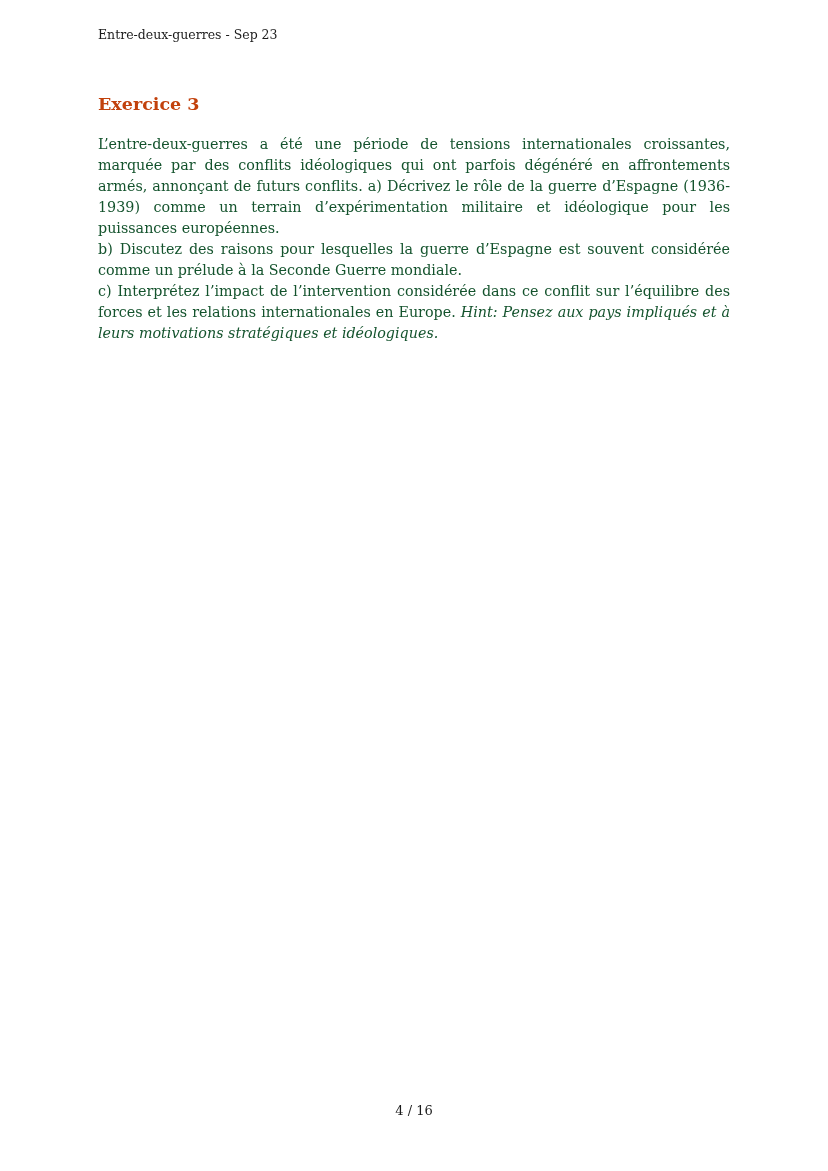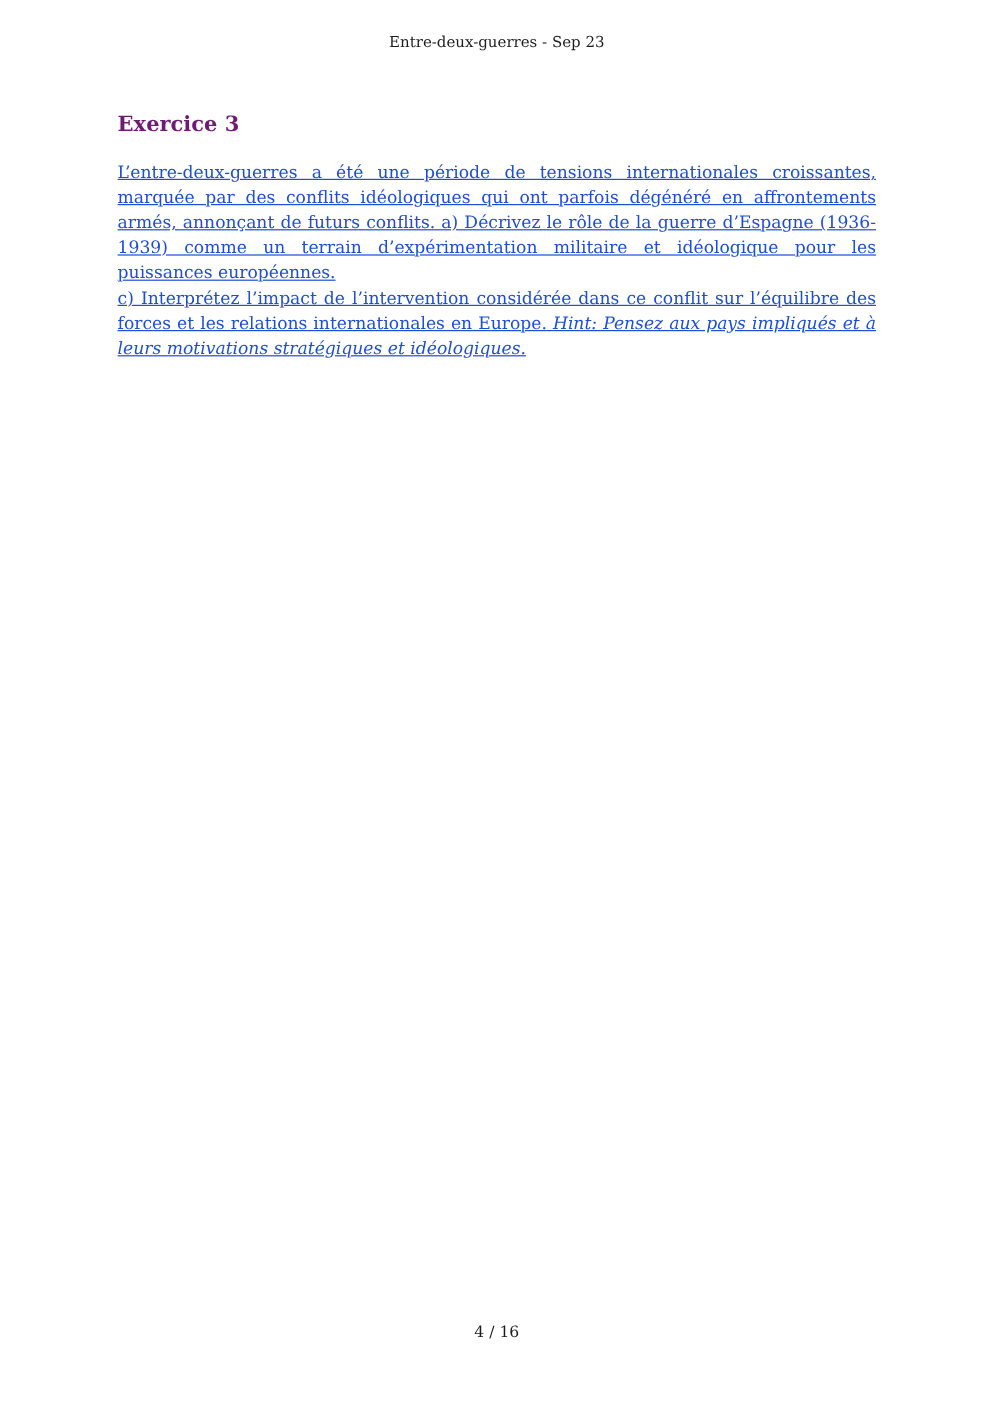--- a/index.html
+++ b/index.html
@@ -14,45 +14,44 @@
     background: #ffffff;
     color: #1c1c1c;
     font-family: "DejaVu Serif", "Liberation Serif", serif;
     overflow: hidden;
   }
   .running-header {
     position: absolute;
     top: 27px;
     left: 98px;
     right: 98px;
-    text-align: center;
+    text-align: left;
     font-size: 12.5px;
     line-height: 15px;
     color: #1c1c1c;
   }
   .content {
     position: absolute;
     top: 93px;
     left: 98px;
     width: 632px;
   }
   .exercise-title {
     font-size: 17.5px;
     font-weight: bold;
     margin: 0 0 19px 0;
     line-height: 22px;
-    color: #701a75;
+    color: #c2410c;
   }
   .body-text p {
     margin: 0;
     font-size: 14.3px;
     line-height: 21px;
     text-align: justify;
-    color: #1d4ed8;
-    text-decoration: underline;
+    color: #14532d;
   }
   .hint {
     font-style: italic;
   }
   .running-footer {
     position: absolute;
     bottom: 52px;
     left: 0;
     width: 100%;
     text-align: center;
@@ -69,20 +68,21 @@
   <div class="running-header">Entre-deux-guerres - Sep 23</div>
 
   <div class="content">
 
     <h2 class="exercise-title">Exercice 3</h2>
 
     <div class="body-text">
 
       <p>L’entre-deux-guerres a été une période de tensions internationales croissantes, marquée par des conflits idéologiques qui ont parfois dégénéré en affrontements armés, annonçant de futurs conflits. a) Décrivez le rôle de la guerre d’Espagne (1936-1939) comme un terrain d’expérimentation militaire et idéologique pour les puissances européennes.</p>
 
+      <p>b) Discutez des raisons pour lesquelles la guerre d’Espagne est souvent considérée comme un prélude à la Seconde Guerre mondiale.</p>
 
       <p><span>c) Interprétez l’impact de l’intervention considérée dans ce conflit sur l’équilibre des forces et les relations internationales en Europe.</span> <span class="hint">Hint: Pensez aux pays impliqués et à leurs motivations stratégiques et idéologiques.</span></p>
 
     </div>
   </div>
 
   <div class="running-footer">4 / 16</div>
 
 </div>
 

